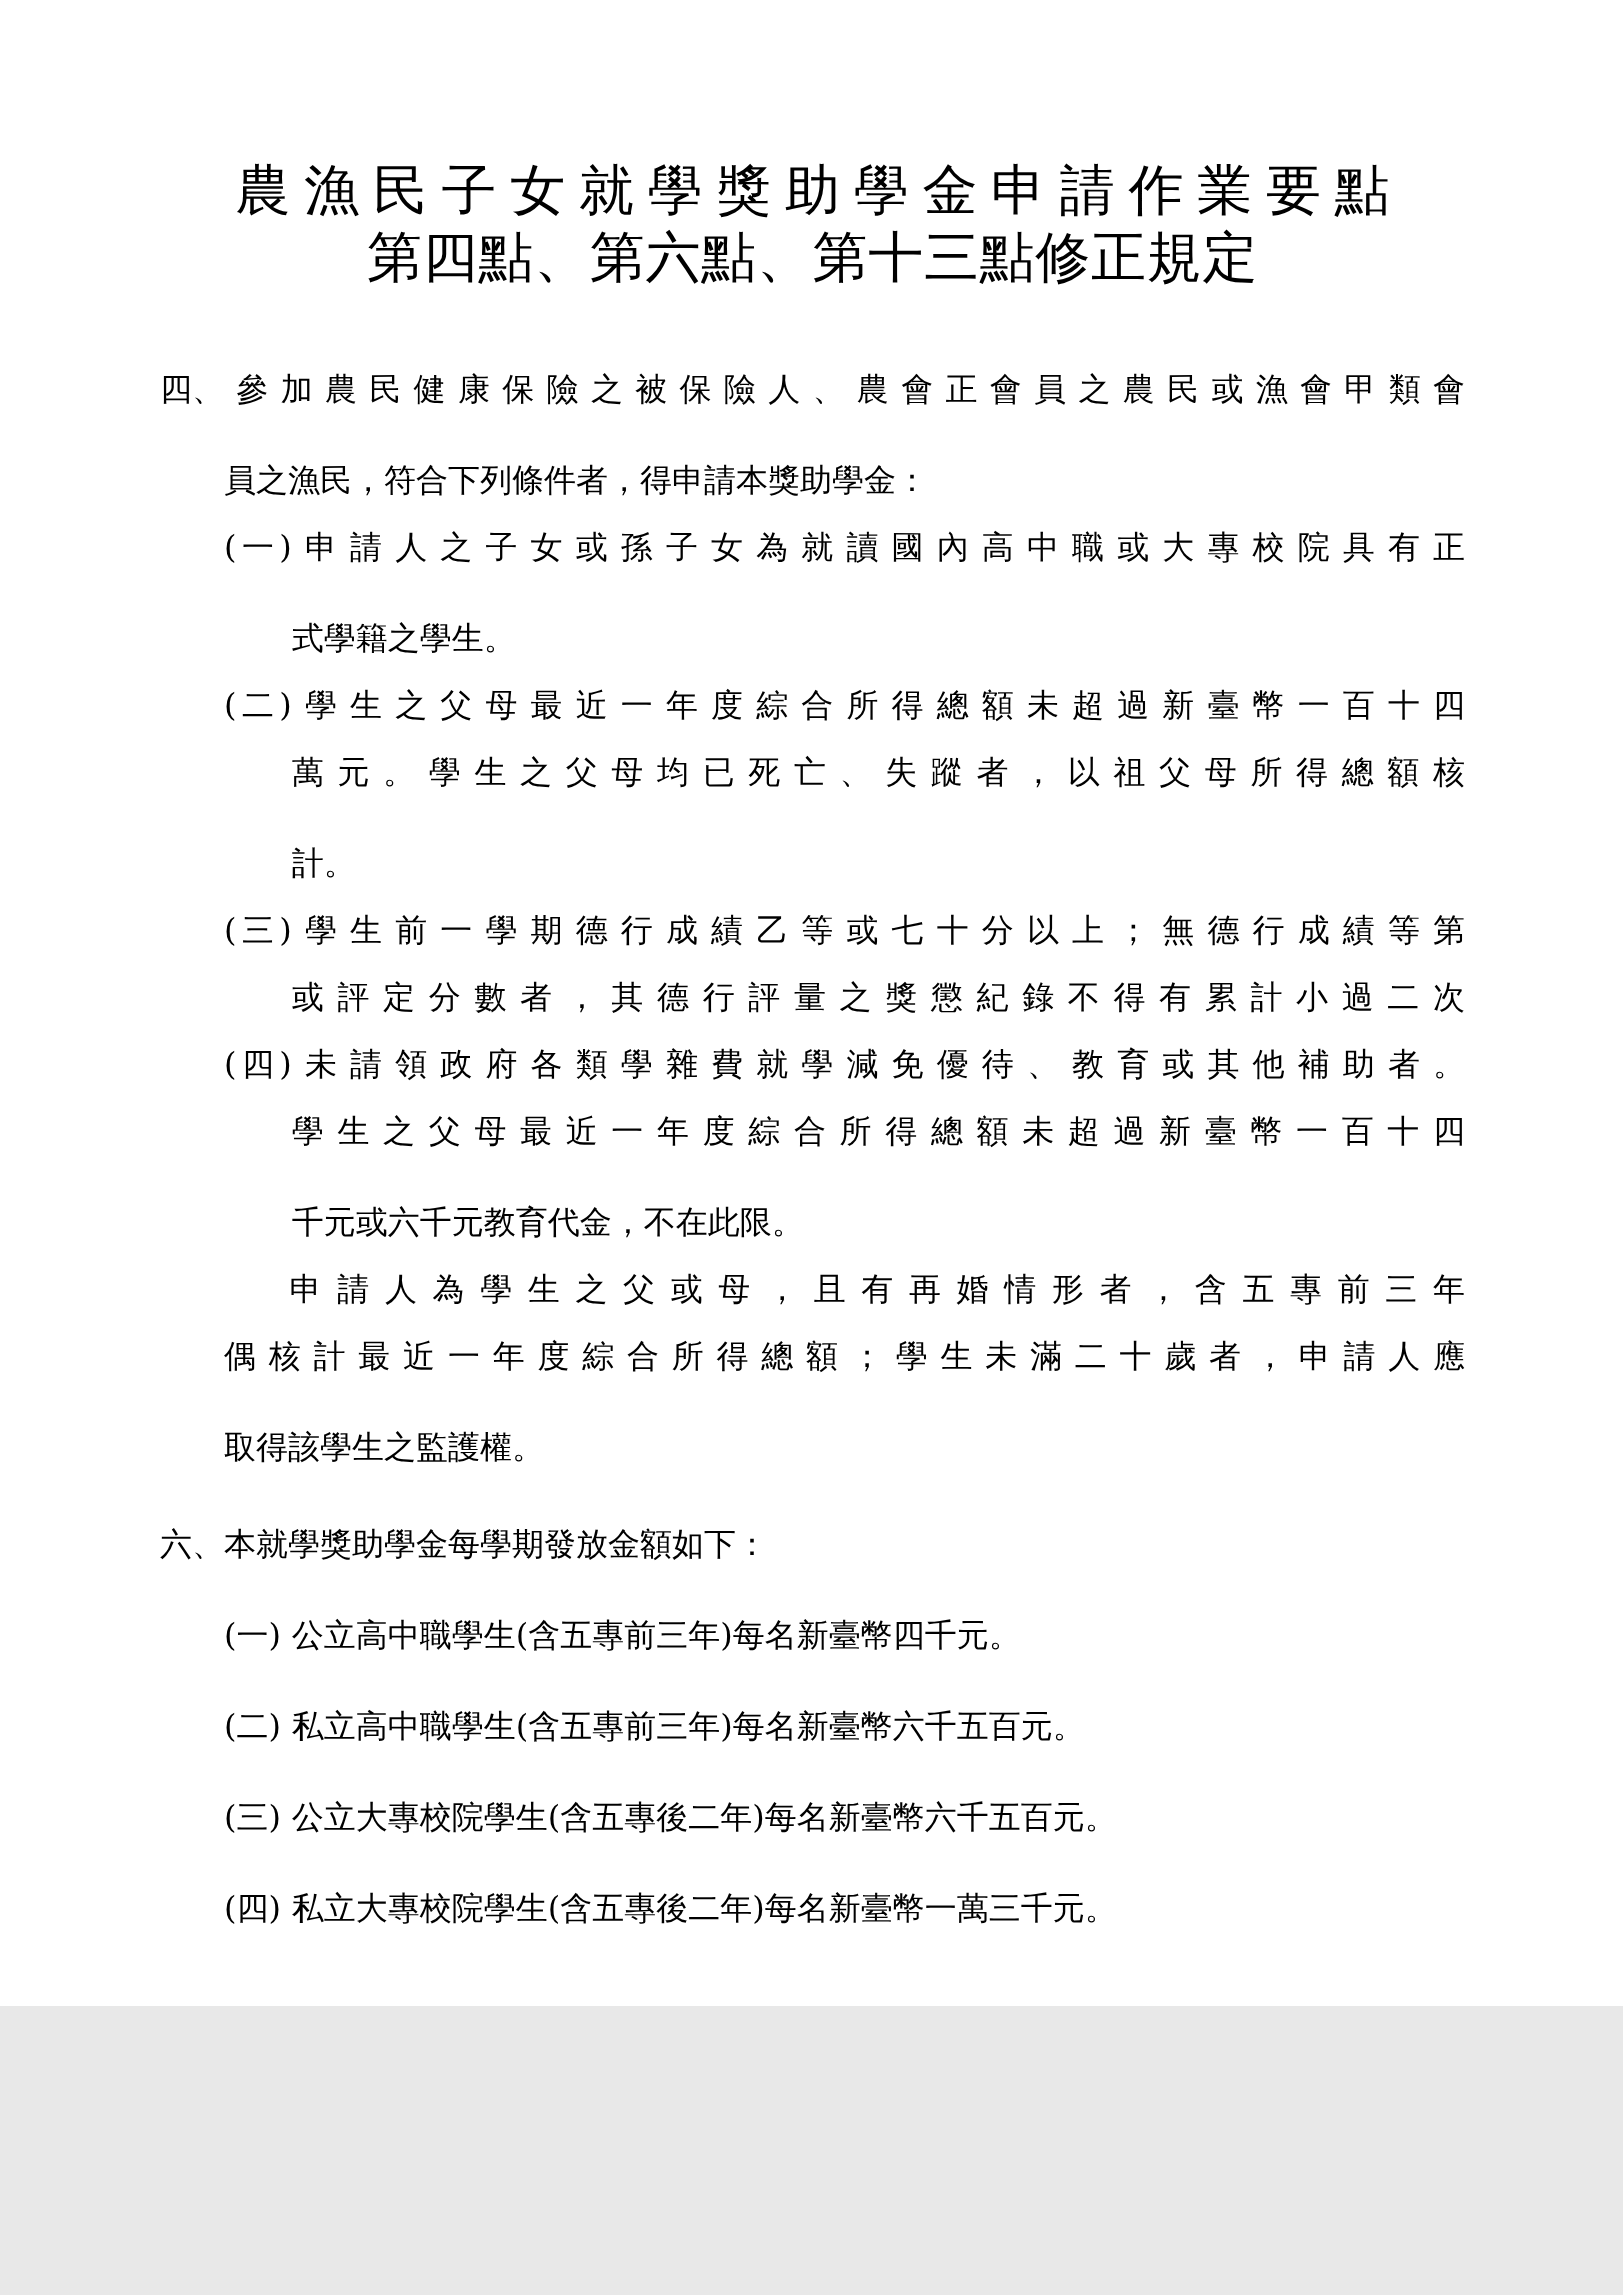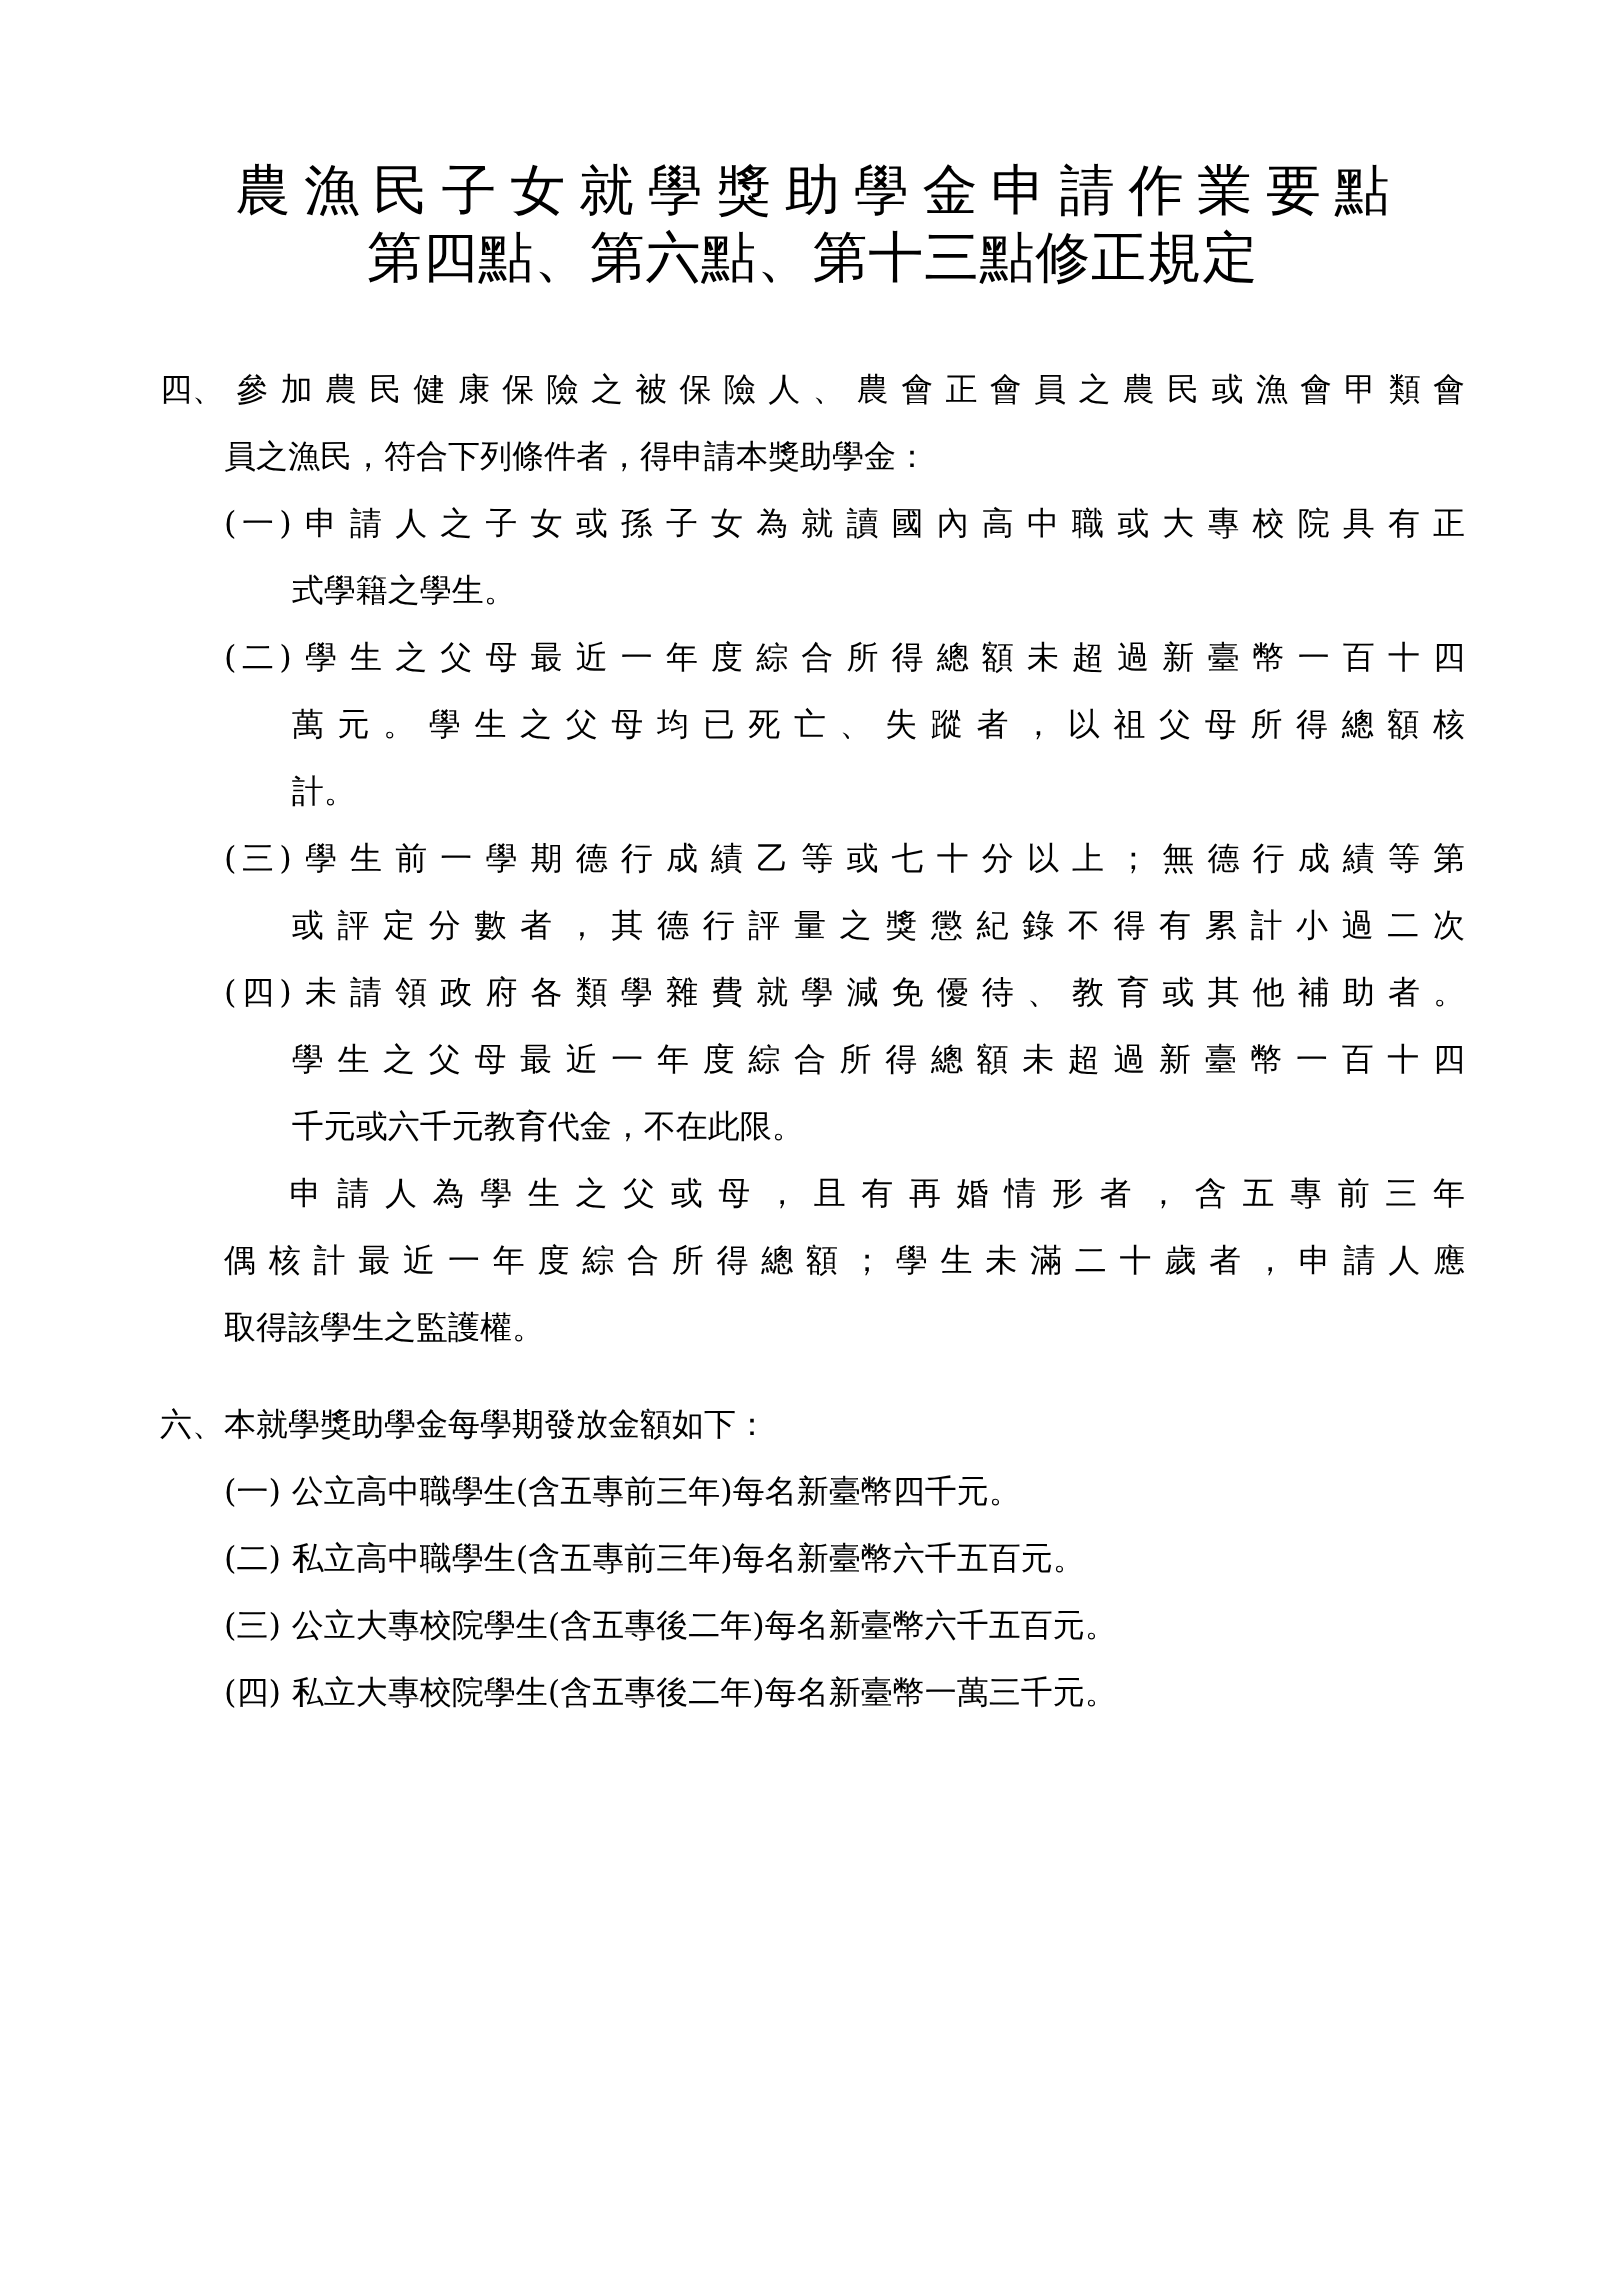--- a/index.html
+++ b/index.html
@@ -1,31 +1,31 @@
 <!DOCTYPE html>
 <html style="font-size:10.5px"><head>
 <meta charset="utf-8">
 <style>
   html,body { margin:0; padding:0; background:#e8e8e8; }
   .page {
-    width:1623px; height:2295px;
+    width:1623px; height:2006px;
     background:#ffffff; color:#000000;
     font-family:"DejaVu Serif", serif;
     box-sizing:border-box;
     padding:157px 158px 0 160px;
     margin:0 auto;
     overflow:hidden;
   }
   .title { text-align:center; font-size:55px; line-height:67px; font-weight:normal; }
   .title-line1 { letter-spacing:13.7px; padding-left:13.7px; }
   .title-line2 { letter-spacing:0.7px; }
   .body { margin-top:65px; font-size:32px; line-height:67px; }
   .sec + .sec { margin-top:30px; }
   .line { text-align:justify; text-align-last:justify; }
-  .line.last { text-align-last:left; }
+  .line.last { text-align-last:left;margin-top:24px; }
   
   .num2  { display:inline-block; width:2em; }
   .num3  { display:inline-block; width:3.15em; }
   .sublbl{ display:inline-block; width:2.12em; }
   
   .sub      { margin-left:2em; }        
   .cont2    { margin-left:2em; }        
   .contsub  { margin-left:4.12em; }     
   .p2first  { margin-left:2em; text-indent:2.05em; } 
   .cont13   { margin-left:3.15em; }     

